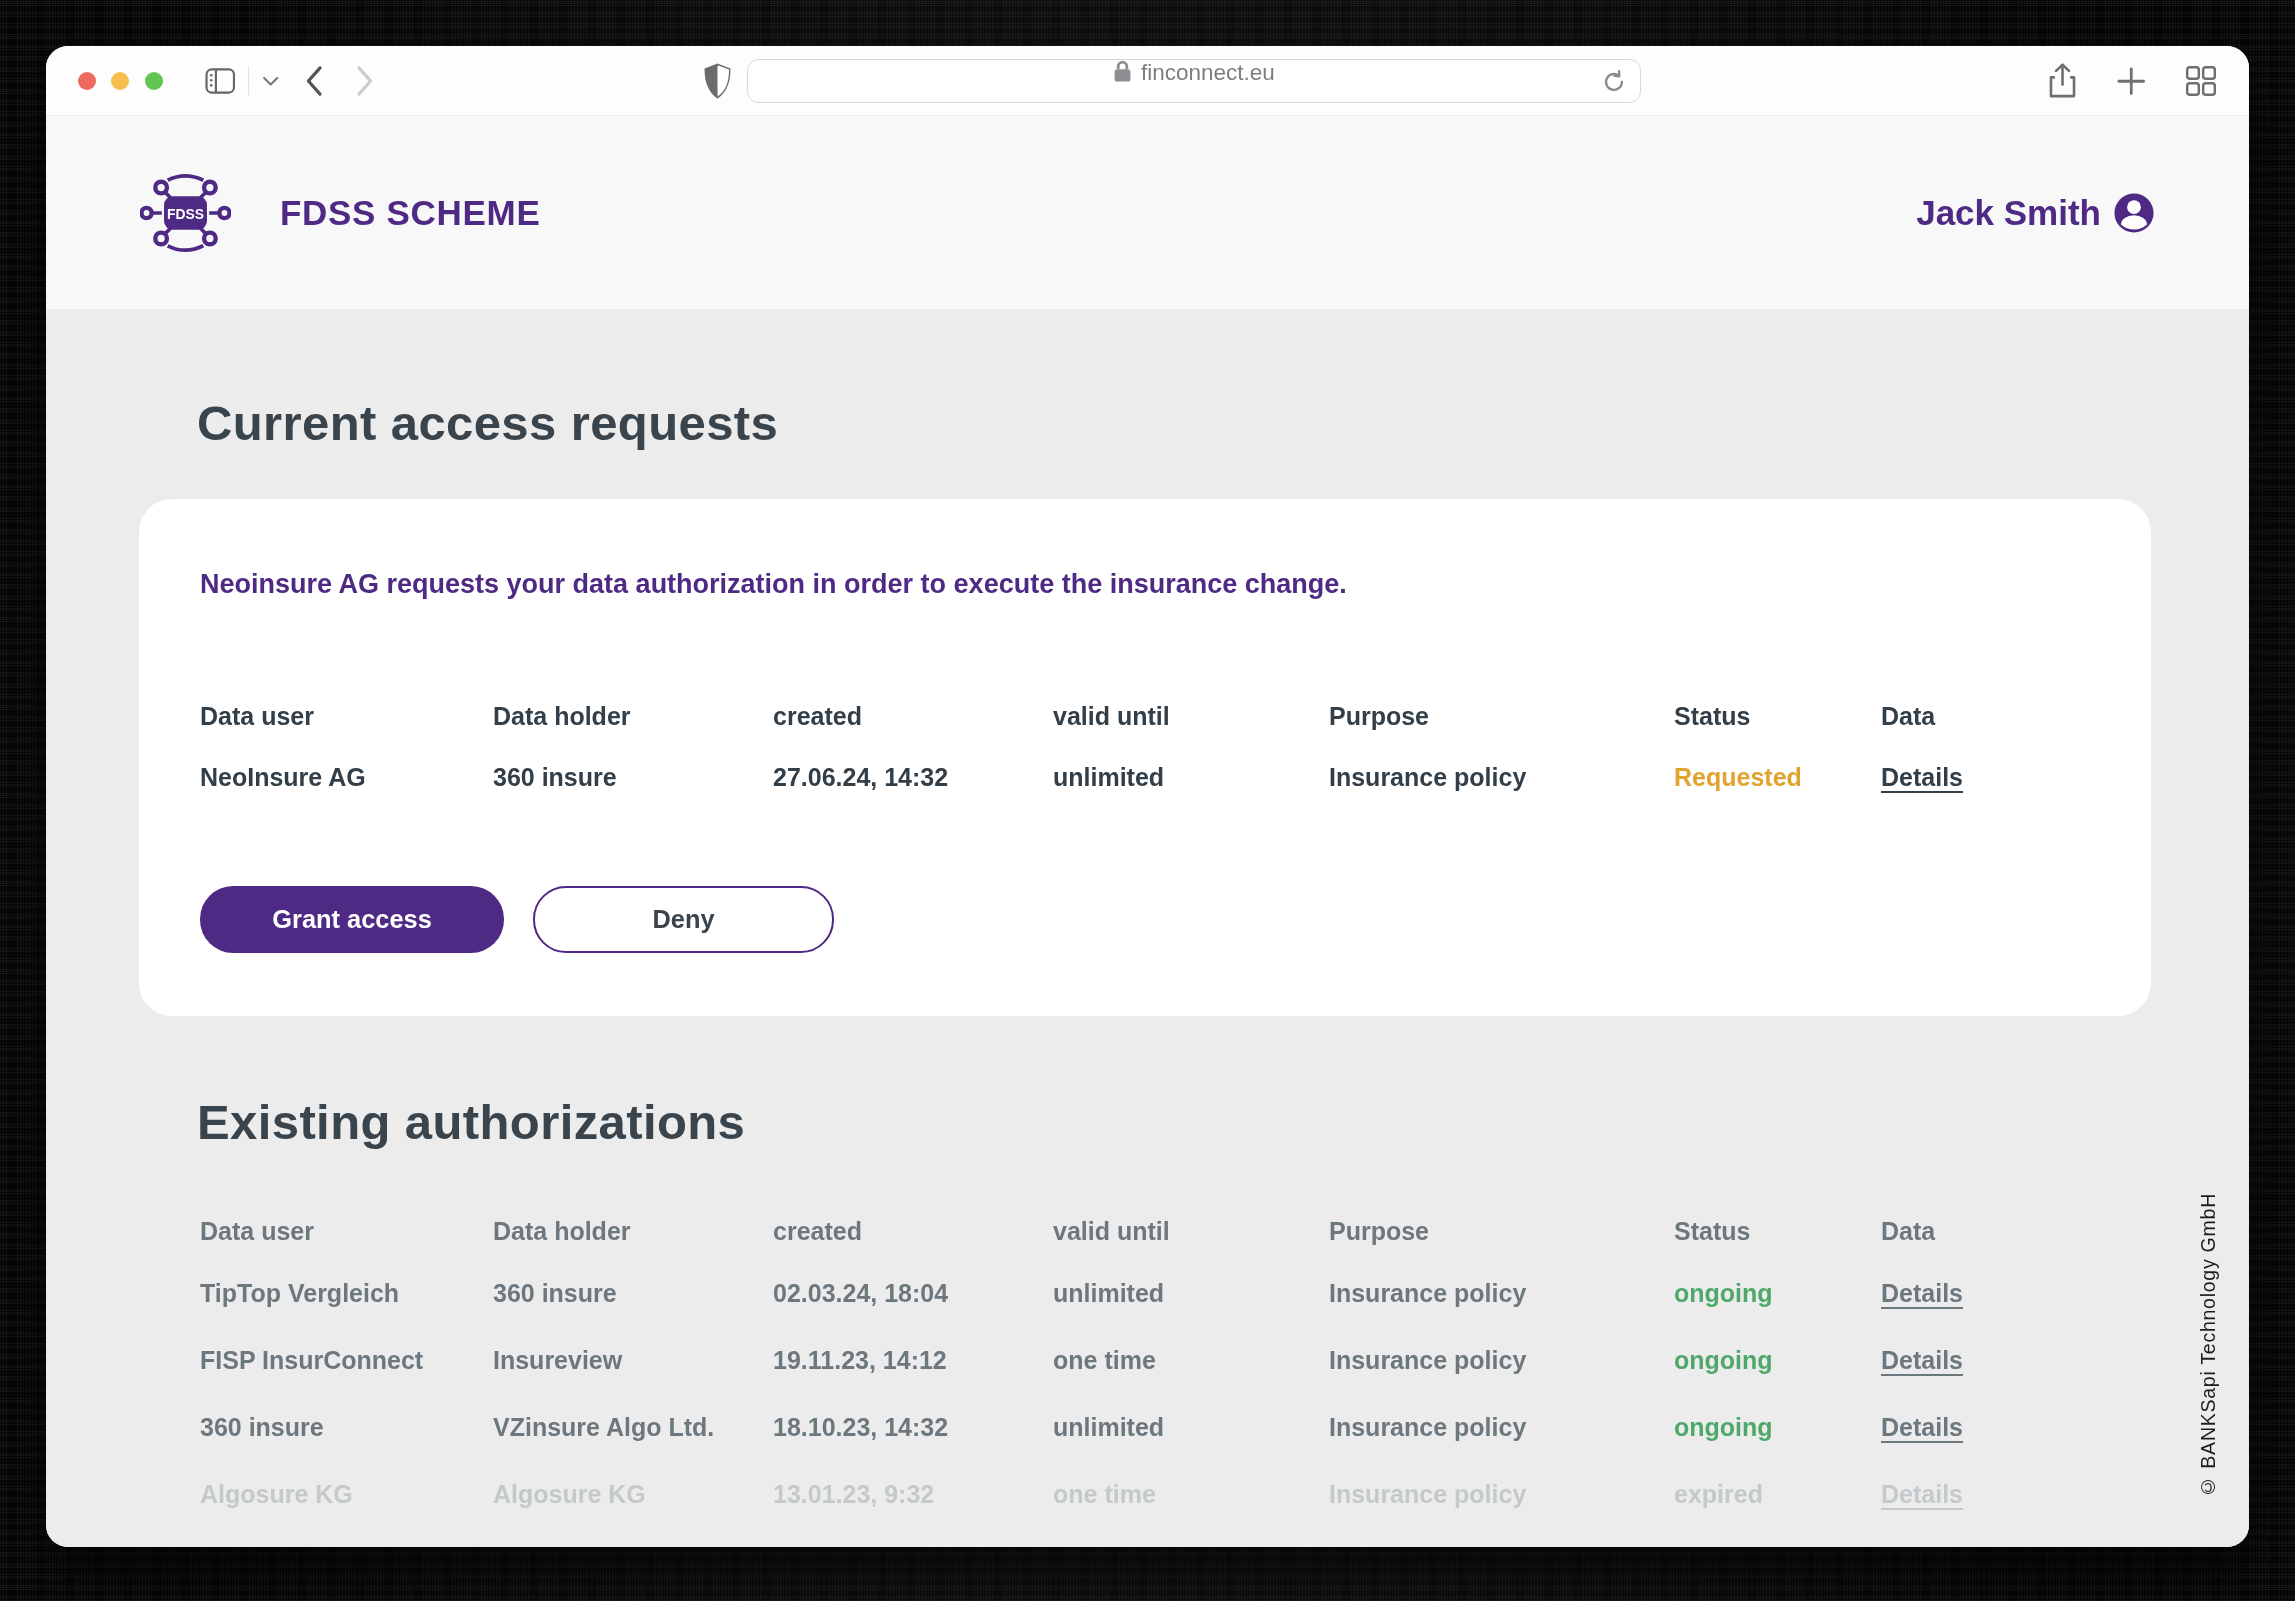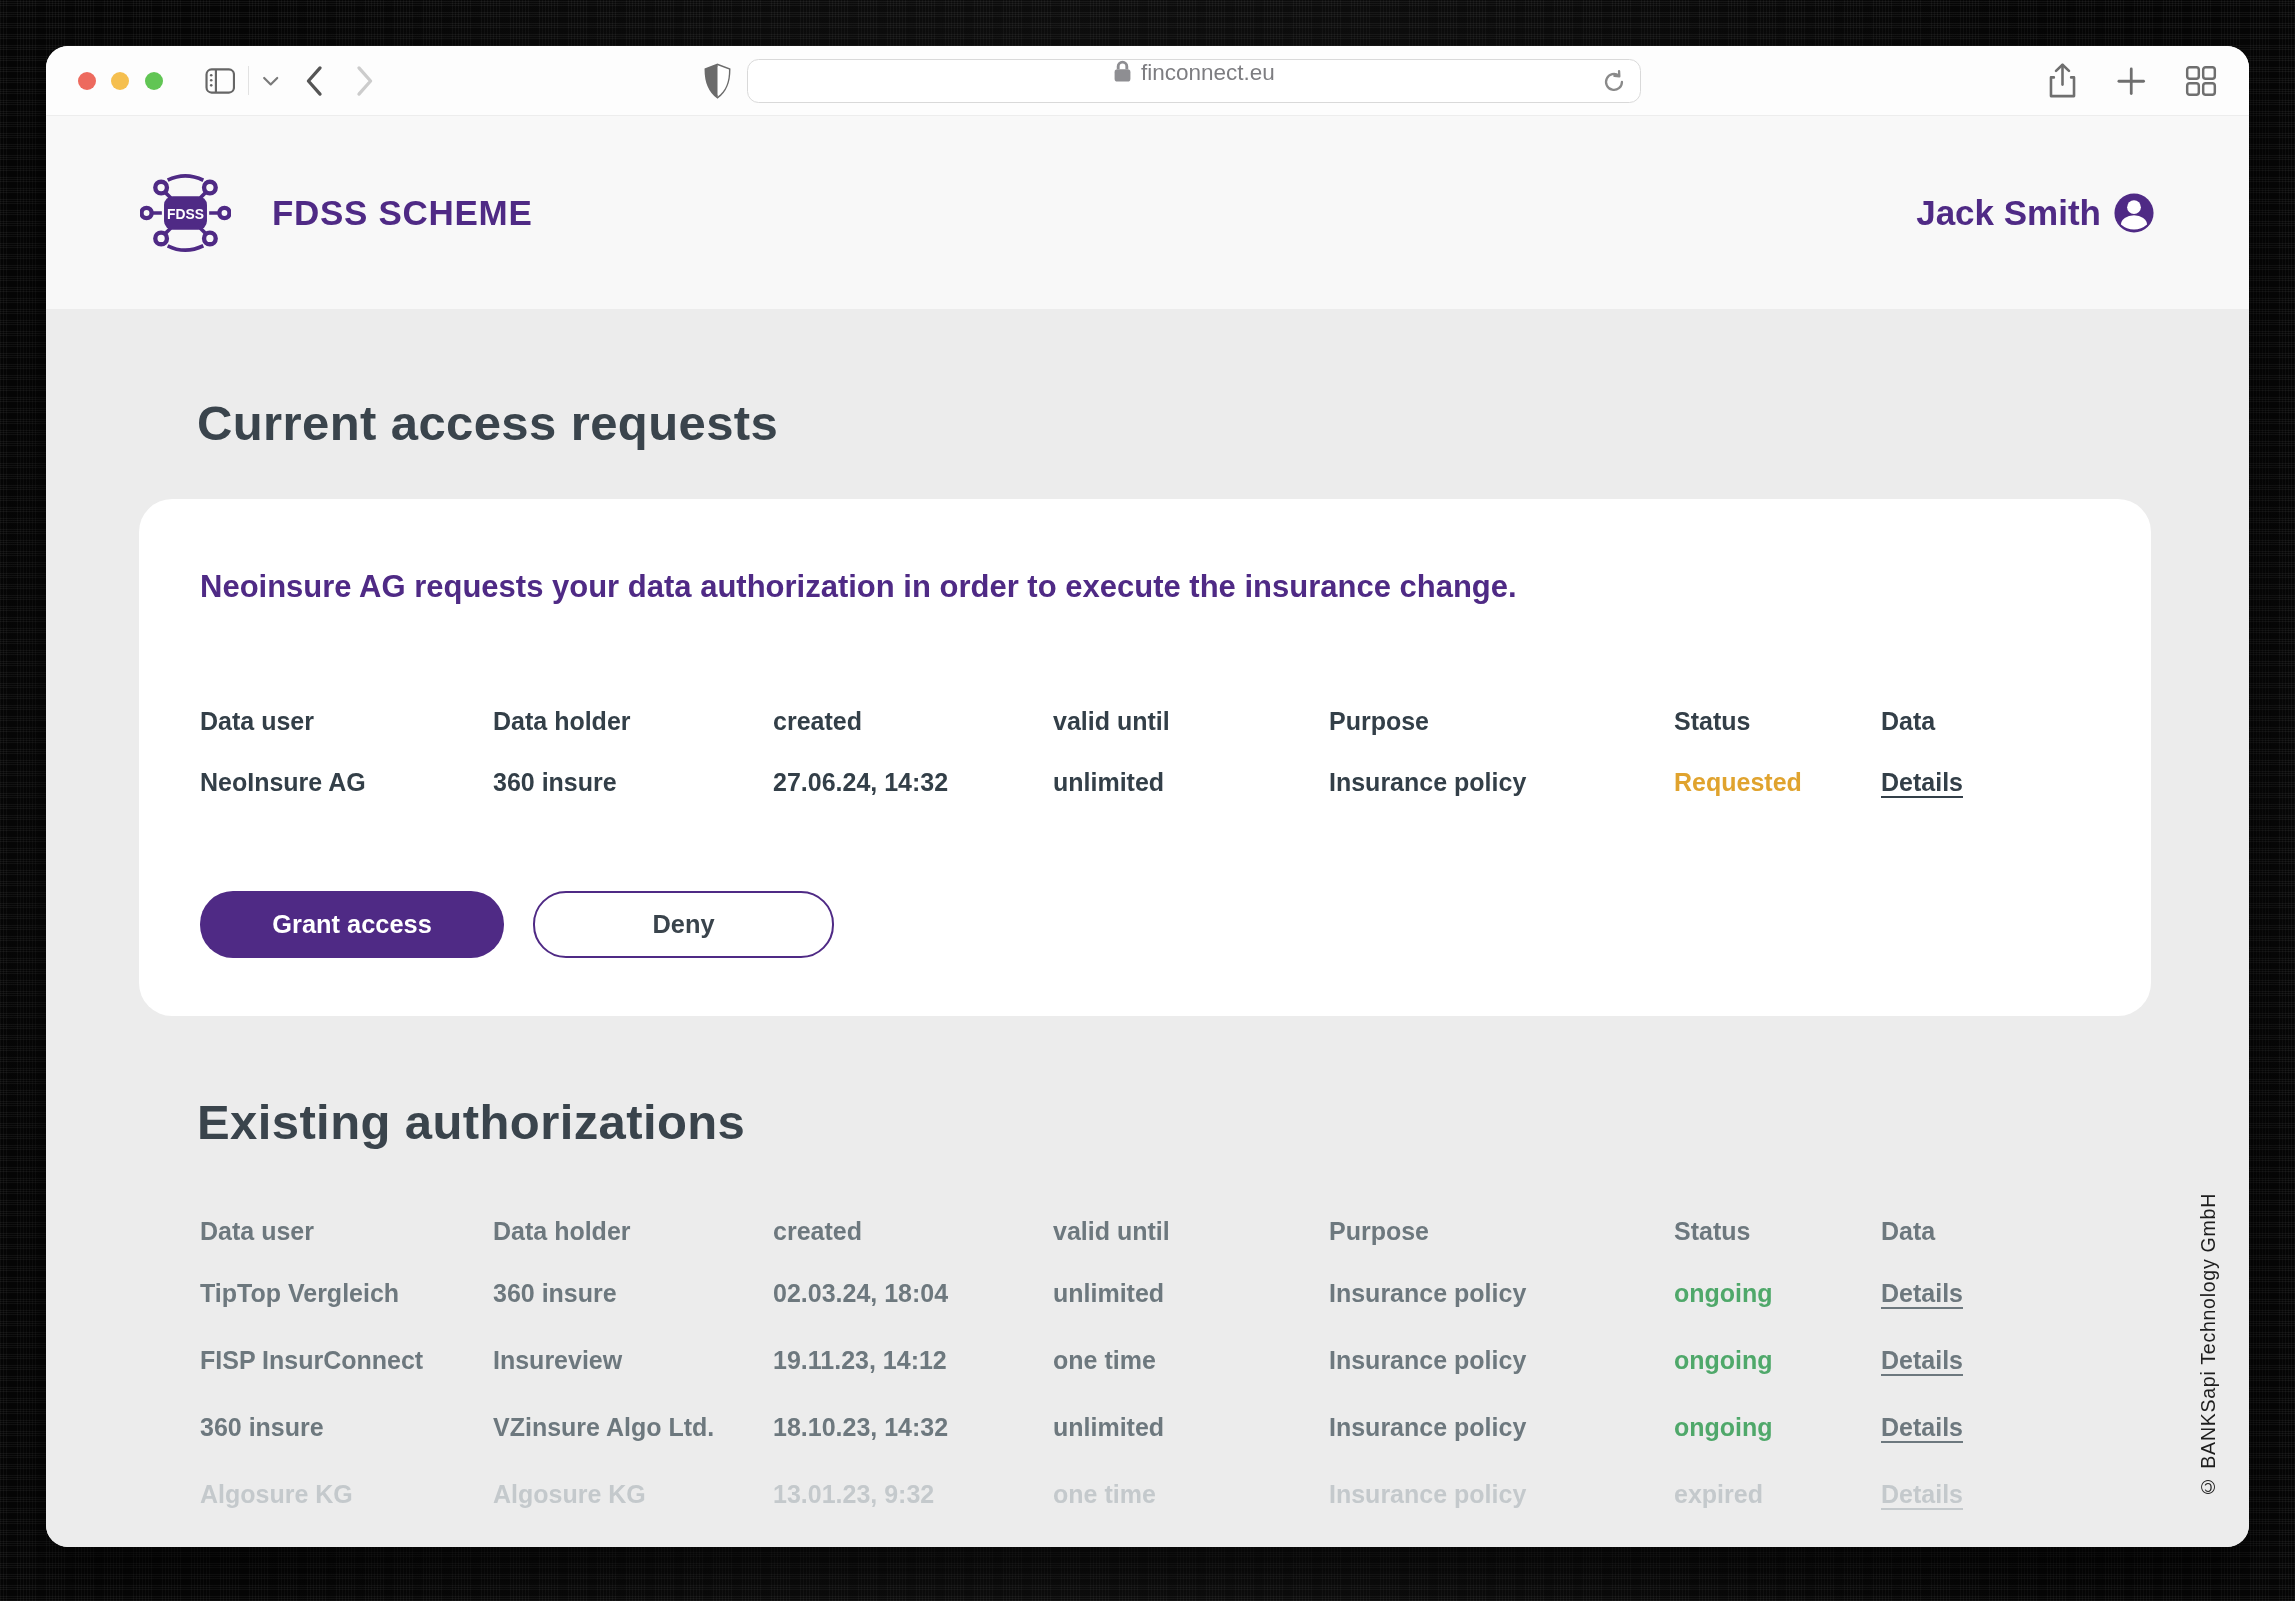--- a/index.html
+++ b/index.html
@@ -43,39 +43,39 @@
   .url-text { font-size:22.5px; color:#7d7d81; }
   .reload { position:absolute; right:13px; top:8.7px; color:#8a8a8a; }
   .right-icons { position:absolute; right:32px; top:0; height:70px; display:flex; align-items:center; gap:39px; color:#6f6f6f; }
 
   
   .site-header {
     height:193px; background:#f8f8f8;
     display:flex; align-items:center; padding:0 94px;
   }
   .brand { display:flex; align-items:center; gap:41px; }
-  .brand-name { font-size:35px; font-weight:800; letter-spacing:0.7px; color:var(--purple); }
+  .brand-name { font-size:35px; font-weight:800; letter-spacing:0.7px; color:var(--purple);margin-left:8px; }
   .user { margin-left:auto; display:flex; align-items:center; gap:12px; cursor:pointer; }
   .user-name { font-size:35px; font-weight:700; color:var(--purple); }
 
   
   :root { --purple:#4f2a85; --heading:#3a444c; --gray:#6d787e; --faded:#c4c9cc;
           --green:#4fa86a; --orange:#e0a32e; }
   .content { background:#ececec; height:1239px; position:relative; }
   h1.section-title, h2.section-title {
     font-size:49px; font-weight:700; color:var(--heading); letter-spacing:0.4px;
   }
   .h1 { padding:86px 0 0 151px; }
   .h2 { padding:78px 0 0 151px; }
 
   .card {
     margin:48px 0 0 93px; width:2012px; height:517px;
     background:#ffffff; border-radius:33px; padding:70px 61px 0 61px;
   }
-  .card-message { font-size:31px; font-weight:700; color:var(--purple); }
+  .card-message { font-size:27px; font-weight:700; color:var(--purple); }
 
   .tbl { display:grid; grid-template-columns:293px 280px 280px 276px 345px 207px 209px; }
   .tbl .cell { font-size:25px; font-weight:700; line-height:1; display:flex; align-items:center; }
   .card .tbl-head { margin-top:86px; height:60px; }
   .card .tbl-head .cell { color:#333f48; }
   .card .tbl-row  { height:62px; }
   .card .tbl-row .cell { color:#333f48; }
 
   .status--requested { color:var(--orange) !important; }
   .status--ongoing   { color:var(--green) !important; }

